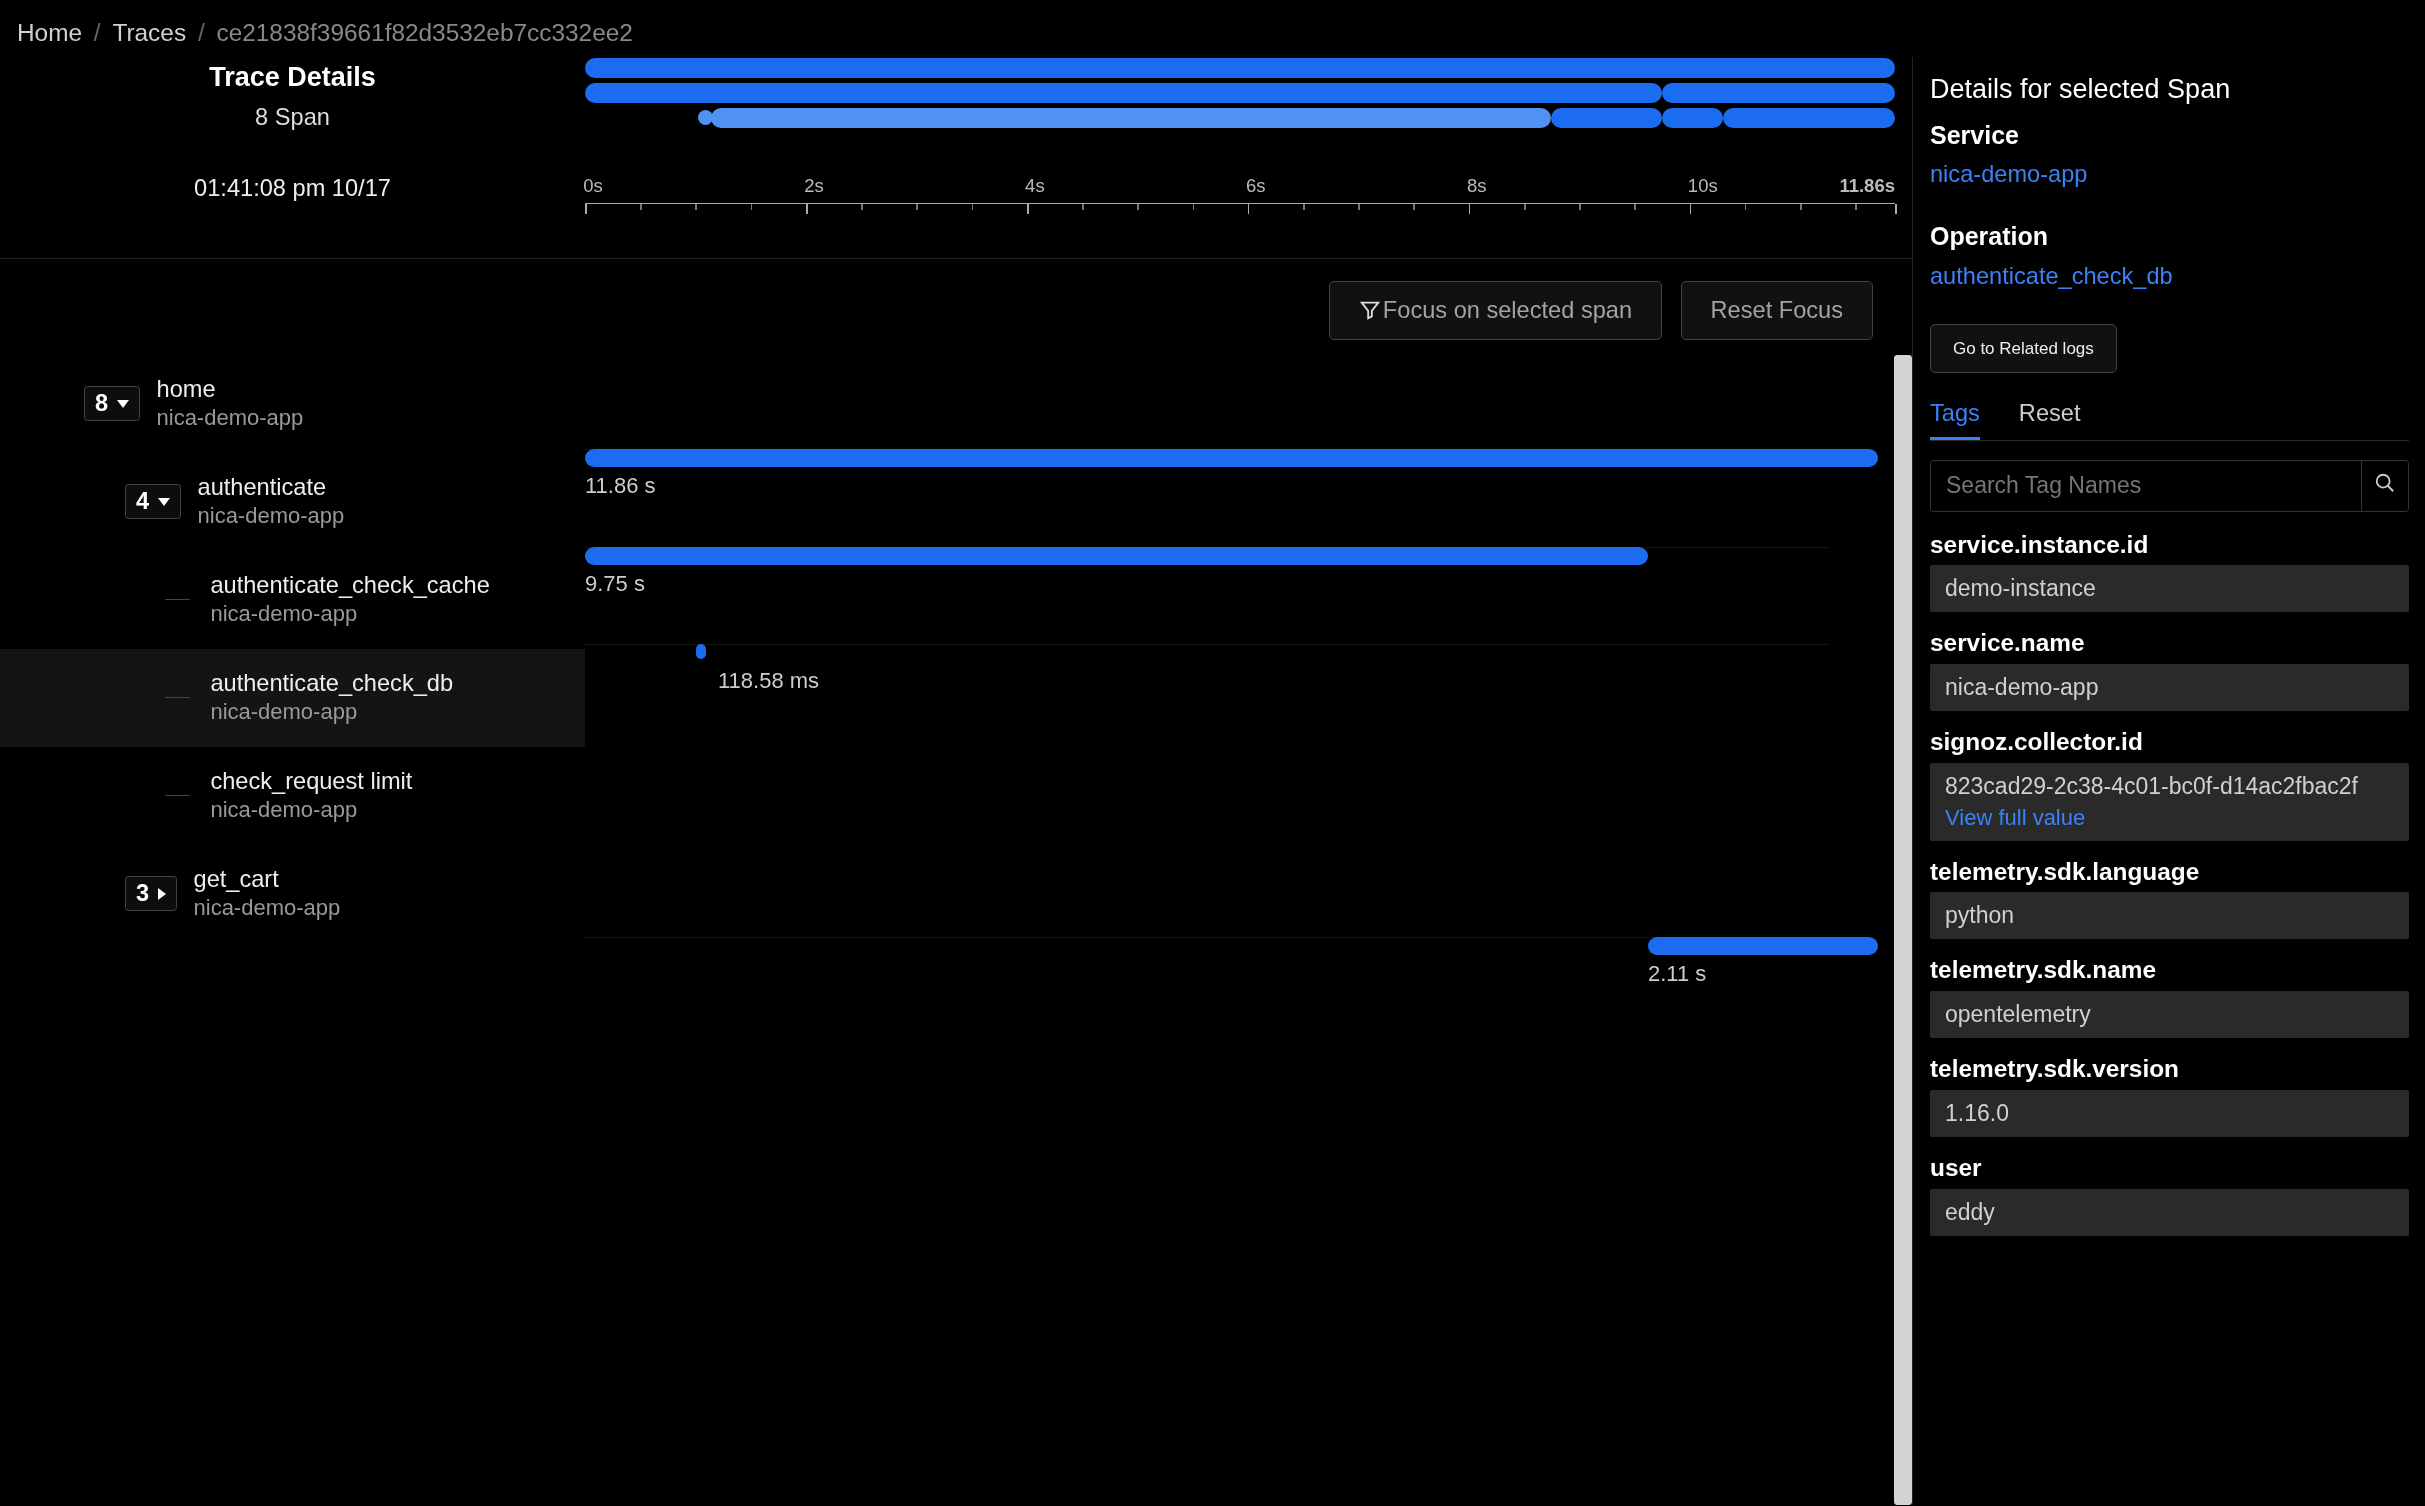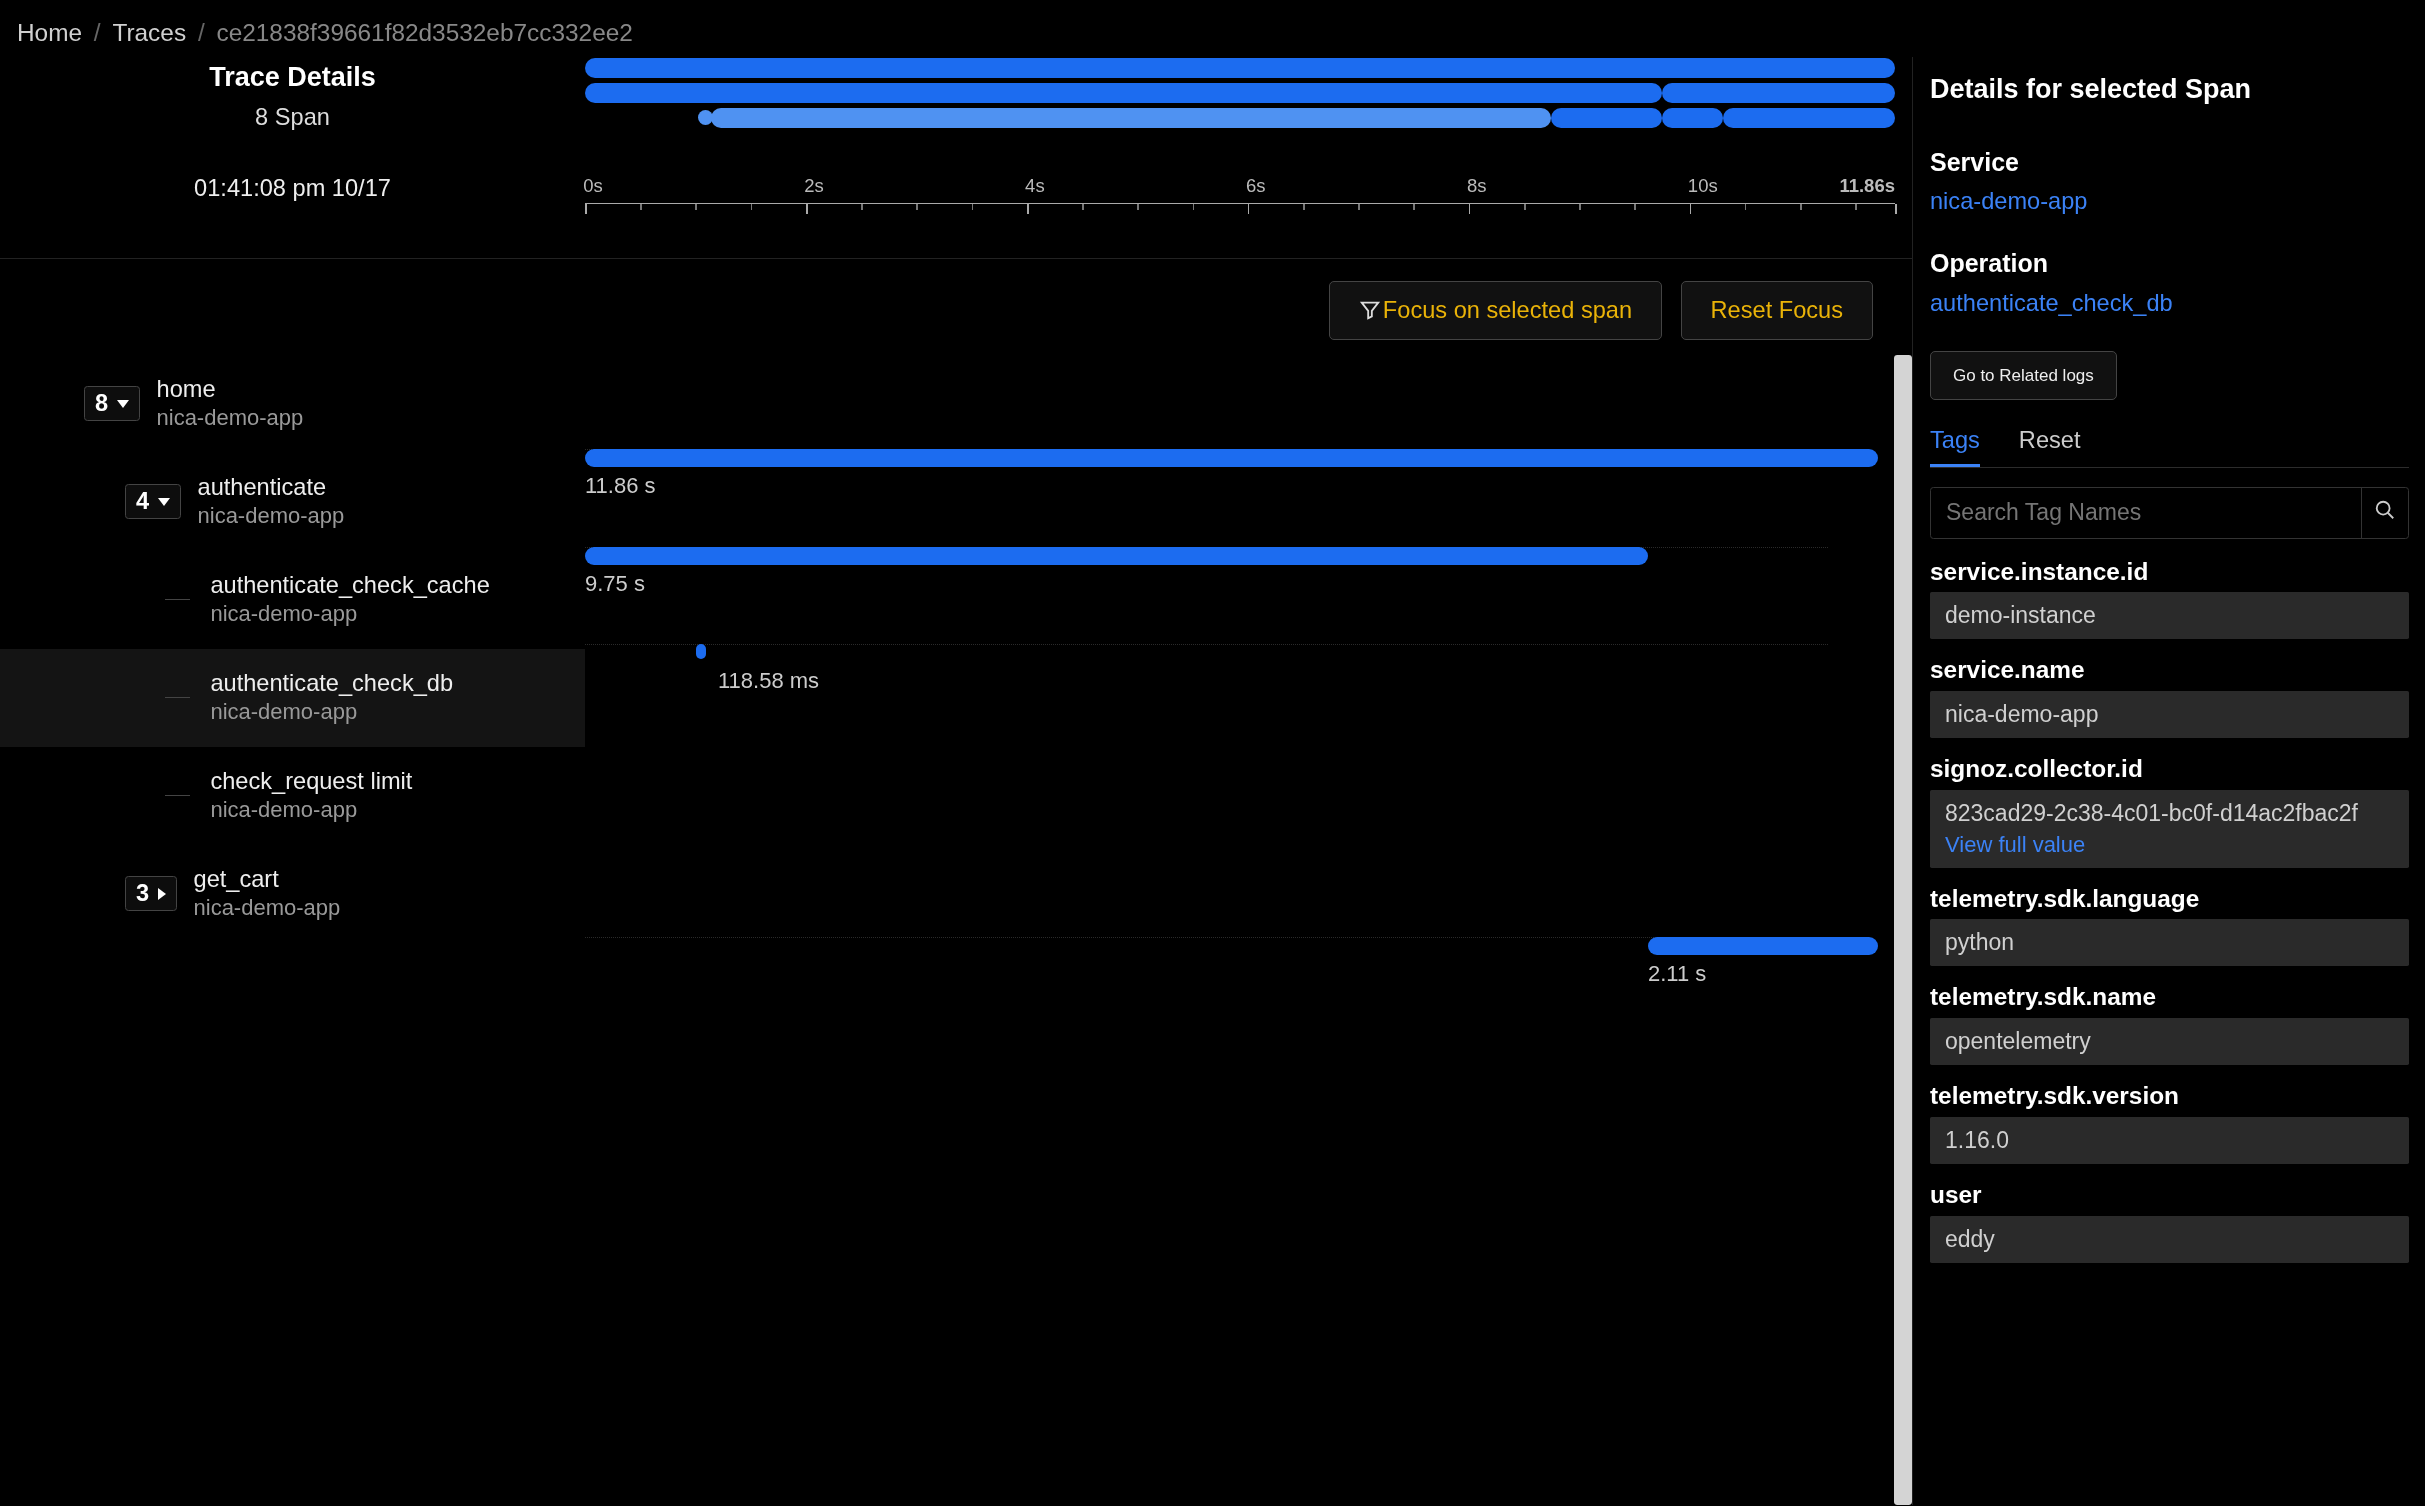--- a/index.html
+++ b/index.html
@@ -119,21 +119,21 @@
     justify-content: flex-end;
     gap: 18.5px;
     padding: 22px 39px 15px 0;
   }
   .btn {
     display: inline-flex;
     align-items: center;
     gap: 2px;
     border: 0.8px solid #444;
     background: #111;
-    color: #eab308;
+    color: #a3a3a3;
     font-size: 23.6px;
     padding: 15px 29px;
     border-radius: 5px;
     cursor: pointer;
   }
   .icon-filter {
     width: 22px; height: 22px; display: inline-block;
   }
 
   
@@ -215,21 +215,21 @@
   }
   .gantt-bar.tiny { width: 10px; height: 15px; border-radius: 7.6px; }
   .dur-label {
     position: absolute;
     top: 59px;
     font-size: 22px;
     color: #ccc;
   }
 
   
-  .rp-title { font-size: 27px; font-weight: 700; color: #fff; margin-bottom: 43px; }
+  .rp-title { font-size: 27px; font-weight: 400; color: #fff; margin-bottom: 16px; }
   .rp-section-label { font-size: 25px; font-weight: 700; color: #fff; margin-bottom: 11.8px; }
   .rp-link { color: #3b82f6; font-size: 23.6px; margin-bottom: 34px; display: block; text-decoration: none; }
   .rp-btn {
     display: inline-block;
     border: 0.8px solid #444;
     background: #111;
     color: #eee;
     font-size: 17px;
     padding: 13.5px 22px;
     border-radius: 5px;

